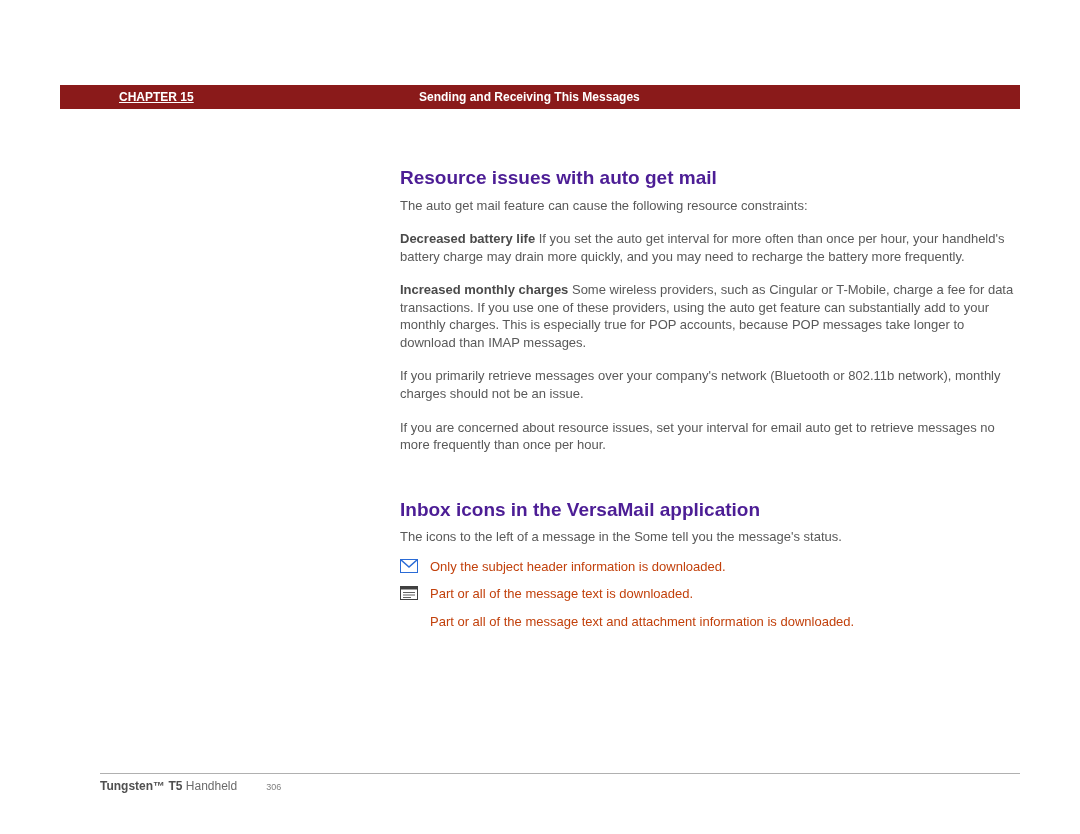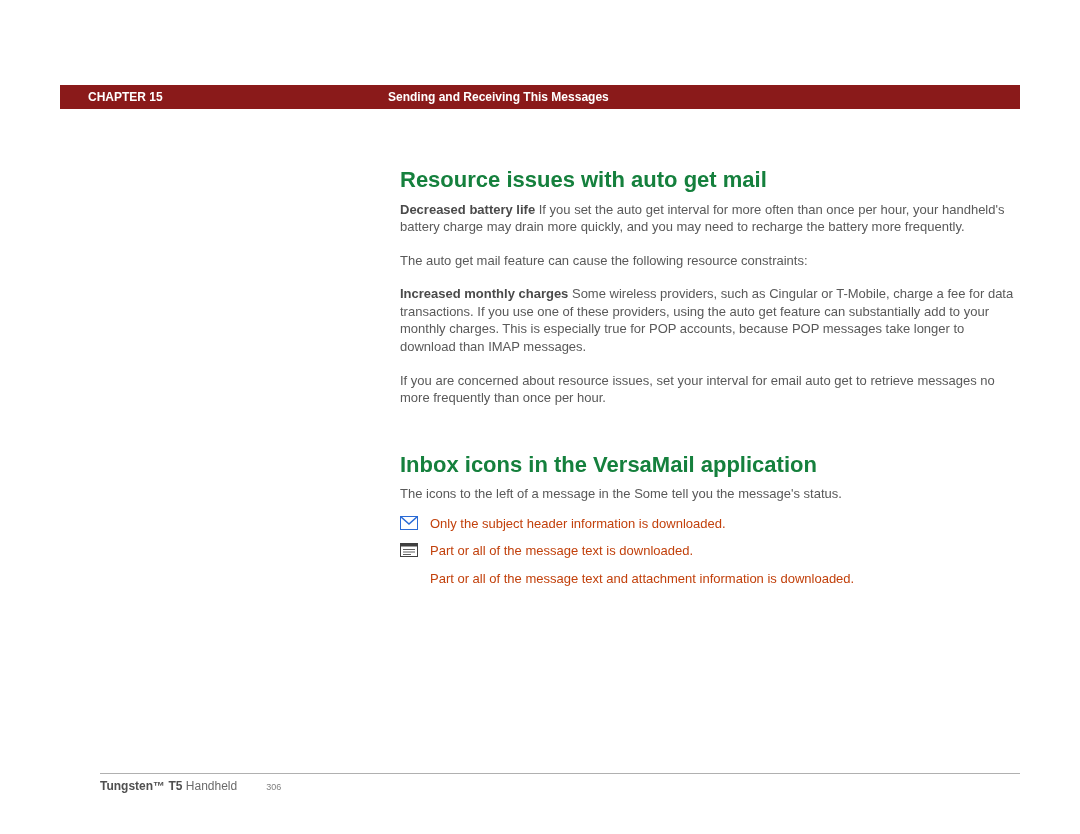--- a/index.html
+++ b/index.html
@@ -25,36 +25,37 @@
     right: 60px;
     height: 24px;
     background: #8a1a1a;
     display: flex;
     align-items: center;
     color: #ffffff;
     font-size: 12px;
     font-weight: bold;
   }
   .header-chapter {
-    padding-left: 28px;
+    padding-left: 59px;
     width: 280px;
+    text-decoration: underline;
   }
   .header-title {
     padding-left: 20px;
   }
   .content {
     position: absolute;
     top: 165px;
     left: 400px;
     right: 60px;
   }
   .section-heading {
-    font-size: 22px;
+    font-size: 19px;
     font-weight: bold;
-    color: #15803d;
+    color: #4c1d95;
     margin: 0 0 6px 0;
   }
   .section-heading.second {
     margin-top: 43px;
   }
   .para {
     margin: 0 0 16px 0;
     color: #595959;
     font-size: 13px;
   }
@@ -117,30 +118,31 @@
 <div class="page">
 
   <div class="header-bar">
     <div class="header-chapter">CHAPTER 15</div>
     <div class="header-title">Sending and Receiving This Messages</div>
   </div>
 
   <div class="content">
 
     <div class="section-heading">Resource issues with auto get mail</div>
+    <p class="para">The auto get mail feature can cause the following resource constraints:</p>
+
     <p class="para">
       <span class="lead">Decreased battery life</span><span>   If you set the auto get interval for more often than once per hour, your handheld's battery charge may drain more quickly, and you may need to recharge the battery more frequently.</span>
     </p>
-
-    <p class="para">The auto get mail feature can cause the following resource constraints:</p>
 
     <p class="para">
       <span class="lead">Increased monthly charges</span><span>   Some wireless providers, such as Cingular or T-Mobile, charge a fee for data transactions. If you use one of these providers, using the auto get feature can substantially add to your monthly charges. This is especially true for POP accounts, because POP messages take longer to download than IMAP messages.</span>
     </p>
 
+    <p class="para">If you primarily retrieve messages over your company's network (Bluetooth or 802.11b network), monthly charges should not be an issue.</p>
     <p class="para">If you are concerned about resource issues, set your interval for email auto get to retrieve messages no more frequently than once per hour.</p>
 
     <div class="section-heading second">Inbox icons in the VersaMail application</div>
     <p class="para" style="margin-bottom:12px">The icons to the left of a message in the Some tell you the message's status.</p>
 
     <div class="icon-row">
       <div class="icon-cell">
         <svg width="18" height="14" viewBox="0 0 18 14">
           <rect x="0.5" y="0.5" width="17" height="13" fill="#ffffff" stroke="#2a6bd6" stroke-width="1"></rect>
           <polyline points="0.5,0.5 9,8 17.5,0.5" fill="none" stroke="#2a6bd6" stroke-width="1.5"></polyline>

